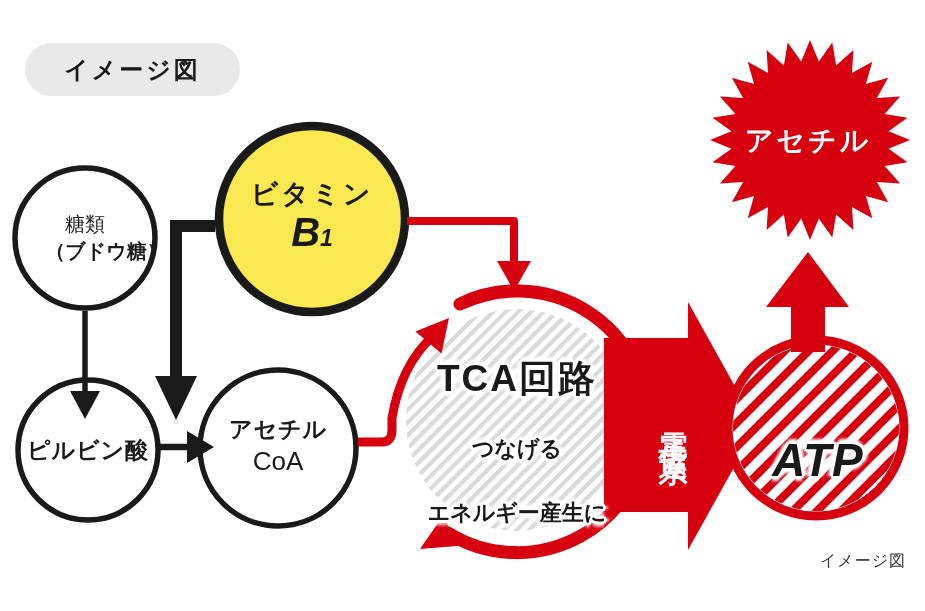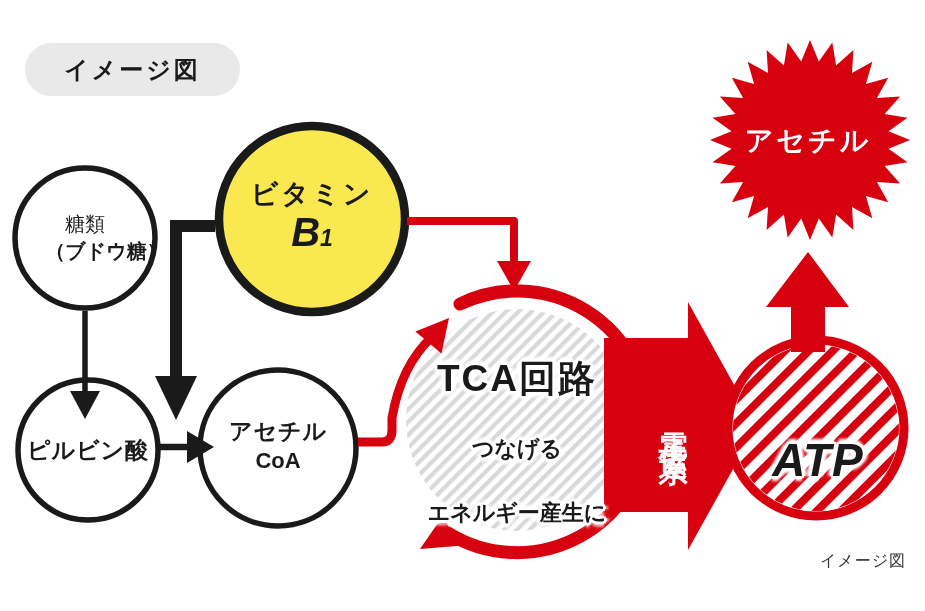--- a/index.html
+++ b/index.html
@@ -14,21 +14,21 @@
     background:#e9e9e9;display:flex;align-items:center;justify-content:center;
   }
   .badge span{font-size:24px;font-weight:600;letter-spacing:3px;}
   .sugar-l1{font-size:20px;font-weight:400;line-height:1.35;}
   .sugar-l2{font-size:20px;font-weight:600;line-height:1.35;margin-left:42px;}
   .b1-l1{font-size:27px;font-weight:700;letter-spacing:3px;line-height:1.2;}
   .b1-sym{font-size:40px;font-weight:800;font-style:italic;line-height:1.1;}
   .b1-sub{font-size:23px;font-weight:800;font-style:italic;}
   .pyruvate-label{font-size:23px;font-weight:600;letter-spacing:1px;}
   .coa-l1{font-size:23px;font-weight:700;line-height:1.35;letter-spacing:1px;}
-  .coa-l2{font-size:22px;font-weight:700;line-height:1.3;}
+  .coa-l2{font-size:26px;font-weight:400;line-height:1.3;}
   .halo{
     text-shadow:3px 0 0 #fff,-3px 0 0 #fff,0 3px 0 #fff,0 -3px 0 #fff,
       2px 2px 0 #fff,-2px 2px 0 #fff,2px -2px 0 #fff,-2px -2px 0 #fff,
       5px 0 3px #fff,-5px 0 3px #fff,0 5px 3px #fff,0 -5px 3px #fff;
     margin-top:31px;
   }
   .tca-title{font-size:37px;font-weight:800;letter-spacing:2px;line-height:1.15;margin-bottom:7px;}
   .tca-desc{font-size:22px;font-weight:700;line-height:1.5;}
   .etc-label{
     writing-mode:vertical-rl;text-orientation:upright;

